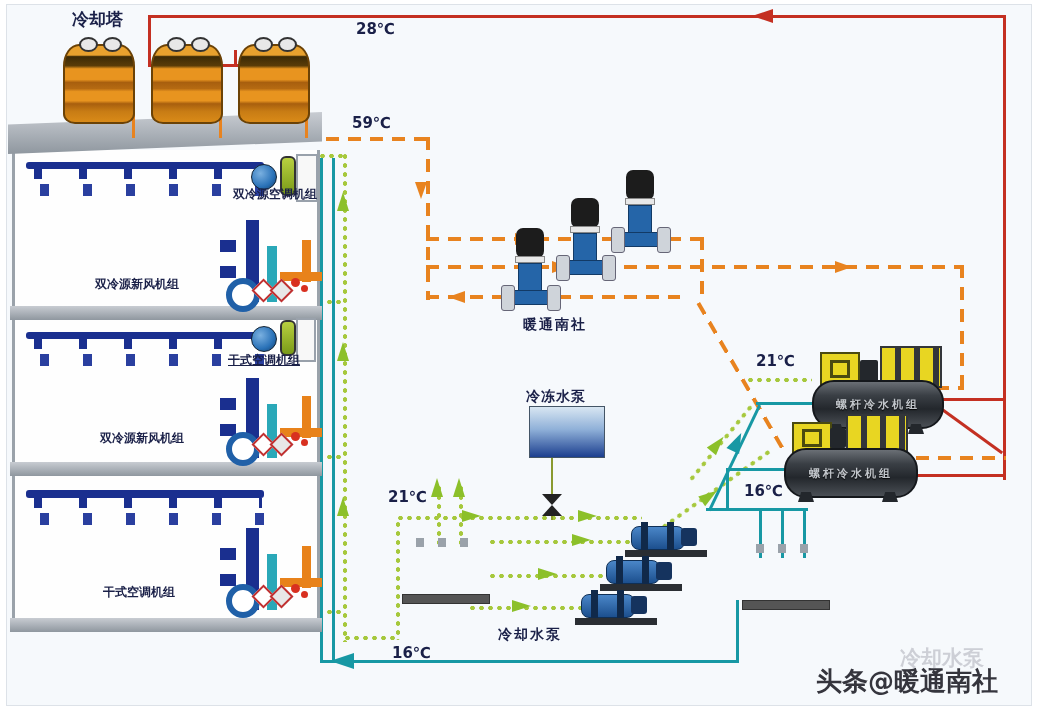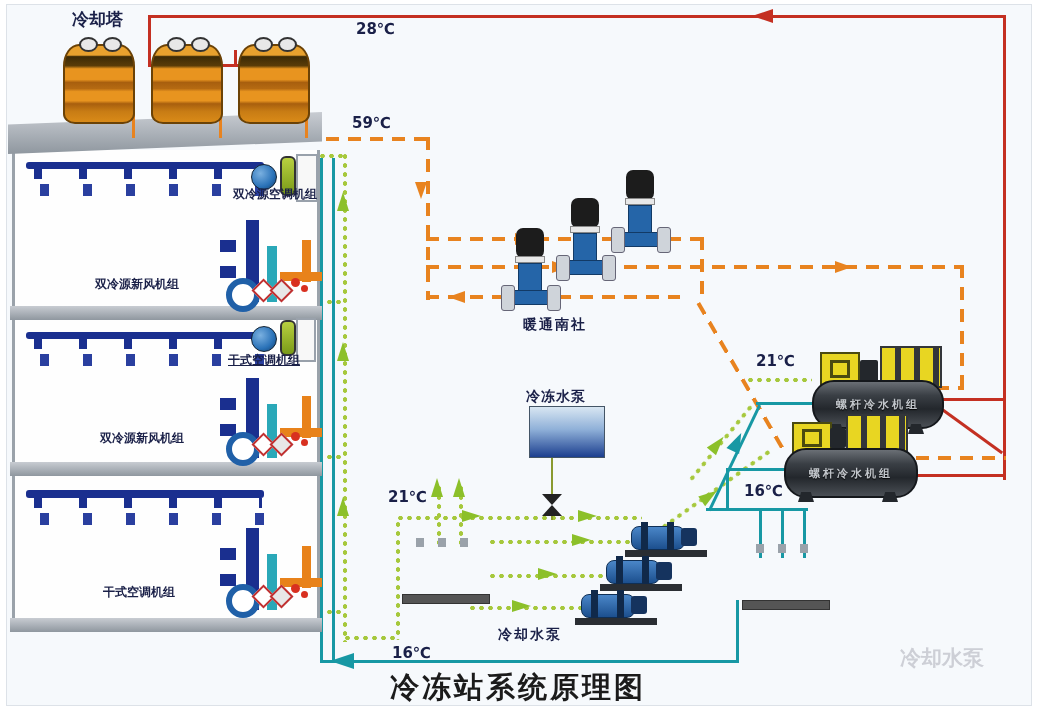--- a/index.html
+++ b/index.html
@@ -336,15 +336,15 @@
 
   <div class="lbl mid z6" style="left:498px;top:626px;letter-spacing:2px;">冷却水泵</div>
 
   <div class="lbl temp z6" style="left:356px;top:20px;">28℃</div>
   <div class="lbl temp z6" style="left:352px;top:114px;">59℃</div>
   <div class="lbl temp z6" style="left:756px;top:352px;">21℃</div>
   <div class="lbl temp z6" style="left:744px;top:482px;">16℃</div>
   <div class="lbl temp z6" style="left:388px;top:488px;">21℃</div>
   <div class="lbl temp z6" style="left:392px;top:644px;">16℃</div>
 
-  <div class="title" style="left:390px;top:668px;">冷冻站系统原理图</div>
   <div class="wm-ghost" style="left:900px;top:644px;">冷却水泵</div>
+  <div class="wm" style="left:816px;top:664px;">头条@暖通南社</div>
 </div>
 
 </body></html>

